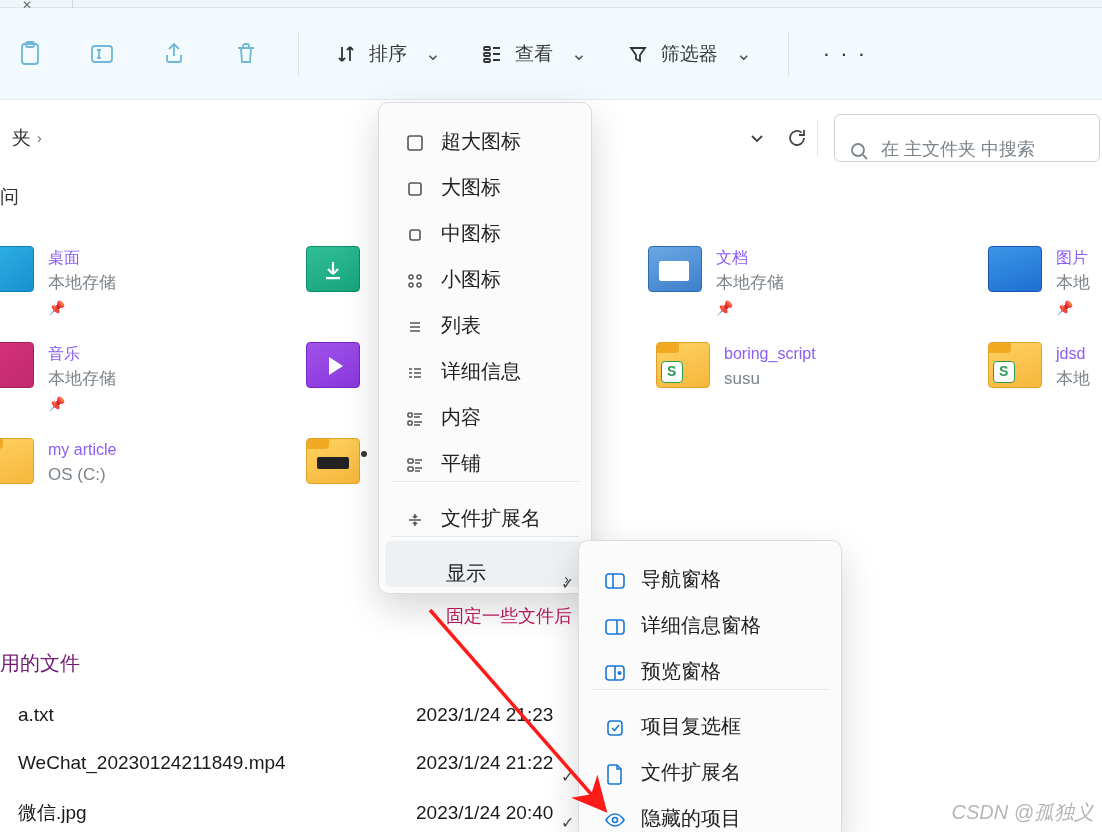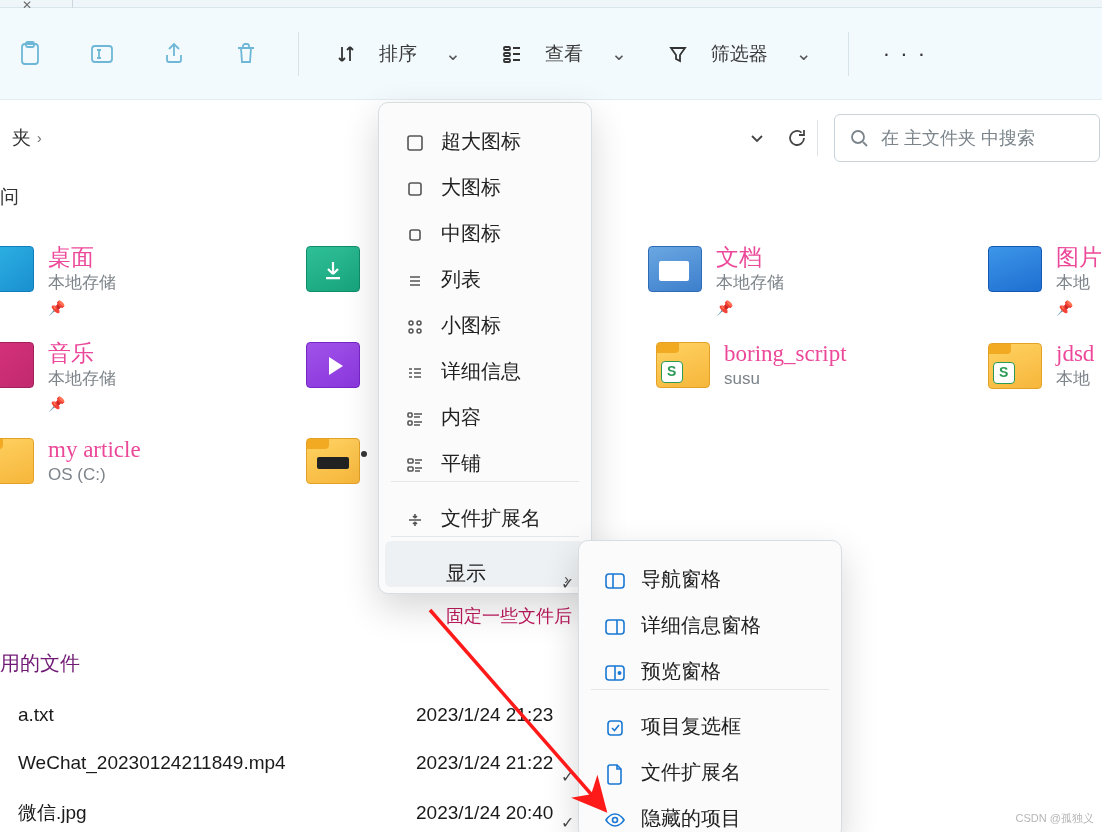--- a/index.html
+++ b/index.html
@@ -8,44 +8,44 @@
   
   .top-strip { position:absolute; left:0; top:0; right:0; height:8px; background:#eef6f9; border-bottom:1px solid #d8e6ec; }
   .top-strip .close-x { position:absolute; left:22px; top:-2px; font-size:12px; color:#6a6a6a;}
   .top-strip .line { position:absolute; left:72px; top:-4px; width:1px; height:12px; background:#ccd8de;}
 
   
   .toolbar { position:absolute; left:0; top:8px; right:0; height:92px; background:#f3fafd; border-bottom:1px solid #e2edf1; display:flex; align-items:center; padding-left:4px; gap:20px;}
   .tool-ico { width:52px; height:52px; border-radius:6px; display:flex; align-items:center; justify-content:center; color:#6eb7d6; }
   .tool-ico svg { stroke:#6eb7d6; }
   .sep { width:1px; height:44px; background:#d6e4ea; margin:0 6px;}
-  .tool-group { display:flex; align-items:center; gap:22px; color:#3a3a3a; font-size:19px; padding:6px 10px; border-radius:6px;}
+  .tool-group { display:flex; align-items:center; gap:12px; color:#3a3a3a; font-size:19px; padding:6px 10px; border-radius:6px;}
   .tool-group .chev { margin-left:6px; color:#555;}
   .tool-group svg { stroke:#333; }
   .ellipsis { font-size:22px; letter-spacing:2px; color:#333; padding:0 8px;}
 
   
   .addr-row { position:absolute; left:0; top:108px; right:0; height:60px; display:flex; align-items:center;}
   .breadcrumb { height:48px; display:flex; align-items:center; padding:0 12px; font-size:19px; color:#333; flex:0 0 auto;}
   .breadcrumb .sep-ch { margin:0 6px; color:#666; font-size:14px;}
   .addr-spacer { flex:1;}
   .ab-btn { width:40px; height:48px; display:flex; align-items:center; justify-content:center; color:#444;}
   .ab-btn svg { stroke:#444; }
   .pipe { width:1px; height:36px; background:#dce2e6; margin-right:16px;}
-  .search-box { flex:0 0 266px; height:48px; border:1px solid #c9d3d9; border-radius:6px; display:flex; align-items:center; padding:0 14px; color:#7a848a; font-size:18px; gap:12px; margin-right:2px;}
+  .search-box { flex:0 0 266px; height:48px; border:1px solid #c9d3d9; border-radius:6px; display:flex; align-items:flex-end; padding:0 14px; color:#7a848a; font-size:18px; gap:12px; margin-right:2px;}
   .search-box svg { stroke:#7a848a; }
 
   
   .qa-header { position:absolute; left:0; top:184px; font-size:19px; color:#333; }
 
   
   .item { position:absolute; display:flex; align-items:flex-start; gap:14px;}
   .item .thumb { width:54px; height:46px; border-radius:4px; position:relative; flex:0 0 auto;}
   .item .labels { display:flex; flex-direction:column; gap:2px;}
-  .item .name { font-size:23px; color:#ec4899; line-height:24px;font-family:Liberation Serif, serif;}
+  .item .name { font-size:16px; color:#8b5cf6; line-height:24px;}
   .item .sub  { font-size:17px; color:#7c8389; line-height:22px;}
   .pin { margin-top:4px; color:#9aa2a8; font-size:14px;}
 
   
   .th-desktop { background:linear-gradient(140deg,#2fb5e6,#1a8fcf); border:1px solid #0f7ebd;}
   .th-music   { background:linear-gradient(140deg,#d9327d,#c02a6e); border:1px solid #a31f5b;}
   .th-myart   { background:linear-gradient(160deg,#ffd262,#f6b63b); border:1px solid #e3a126; overflow:hidden;}
   .th-myart::before{content:"";position:absolute;left:0;top:0;width:22px;height:10px;background:#f2aa22;border-bottom-right-radius:4px;}
   .th-down    { background:linear-gradient(160deg,#2fbf96,#17a47c); border:1px solid #0f8c68;}
   .th-down svg{ position:absolute; left:50%; top:50%; transform:translate(-50%,-46%);}
@@ -82,21 +82,21 @@
   .menu2 { left:578px; top:540px; width:264px;}
   .menu2 .mi-ico svg{ stroke:#1978d4;}
 
   
   .arrow-svg{ position:absolute; left:410px; top:600px; pointer-events:none;}
 
   
   .pinned-hint { position:absolute; left:446px; top:604px; font-size:18px; color:#be185d;}
 
   
-  .wm { position:absolute; right:8px; bottom:6px; font-size:11px; color:rgba(120,120,120,0.55);}
+  .wm { position:absolute; right:8px; bottom:6px; font-size:20px; color:rgba(120,120,120,0.55);font-style:italic;}
 </style>
 </head>
 <body>
 
 <div class="top-strip">
   <span class="close-x">✕</span>
   <span class="line"></span>
 </div>
 
 <div class="toolbar">
@@ -243,21 +243,21 @@
 </div>
 
 <div class="item" style="left:988px; top:246px;">
   <div class="thumb th-pics"></div>
   <div class="labels">
     <span class="name">图片</span>
     <span class="sub">本地</span>
     <span class="pin">📌</span>
   </div>
 </div>
-<div class="item" style="left:988px; top:342px;align-items:center;">
+<div class="item" style="left:988px; top:342px;">
   <div class="thumb th-wps">
       <div class="badge"></div>
     </div>
   <div class="labels">
     <span class="name">jdsd</span>
     <span class="sub">本地</span>
   </div>
 </div>
 
 <div class="pinned-hint">固定一些文件后</div>
@@ -293,39 +293,39 @@
       </span>
     <span>大图标</span>
   </div>
   <div class="menu-item">
     <span class="mi-ico">
         <svg width="16" height="16" fill="none" stroke-width="1.6">
           <rect x="3" y="3" width="10" height="10" rx="2"></rect>
         </svg>
       </span>
     <span>中图标</span>
-  </div>
-  <div class="menu-item">
-    <span class="mi-ico">
-        <svg width="18" height="18" fill="none" stroke-width="1.6">
-          <path d="M4 5h10M4 9h10M4 13h10"></path>
-        </svg>
-      </span>
-    <span>列表</span>
   </div>
   <div class="menu-item">
     <span class="mi-ico">
         <svg width="18" height="18" fill="none" stroke-width="1.5">
           <circle cx="5" cy="5" r="2"></circle>
           <circle cx="13" cy="5" r="2"></circle>
           <circle cx="5" cy="13" r="2"></circle>
           <circle cx="13" cy="13" r="2"></circle>
         </svg>
       </span>
     <span>小图标</span>
+  </div>
+  <div class="menu-item">
+    <span class="mi-ico">
+        <svg width="18" height="18" fill="none" stroke-width="1.6">
+          <path d="M4 5h10M4 9h10M4 13h10"></path>
+        </svg>
+      </span>
+    <span>列表</span>
   </div>
   <div class="menu-item">
     <span class="mi-ico">
         <svg width="18" height="18" fill="none" stroke-width="1.6">
           <path d="M3 5h3M8 5h7M3 9h3M8 9h7M3 13h3M8 13h7"></path>
         </svg>
       </span>
     <span>详细信息</span>
   </div>
   <div class="menu-item">

